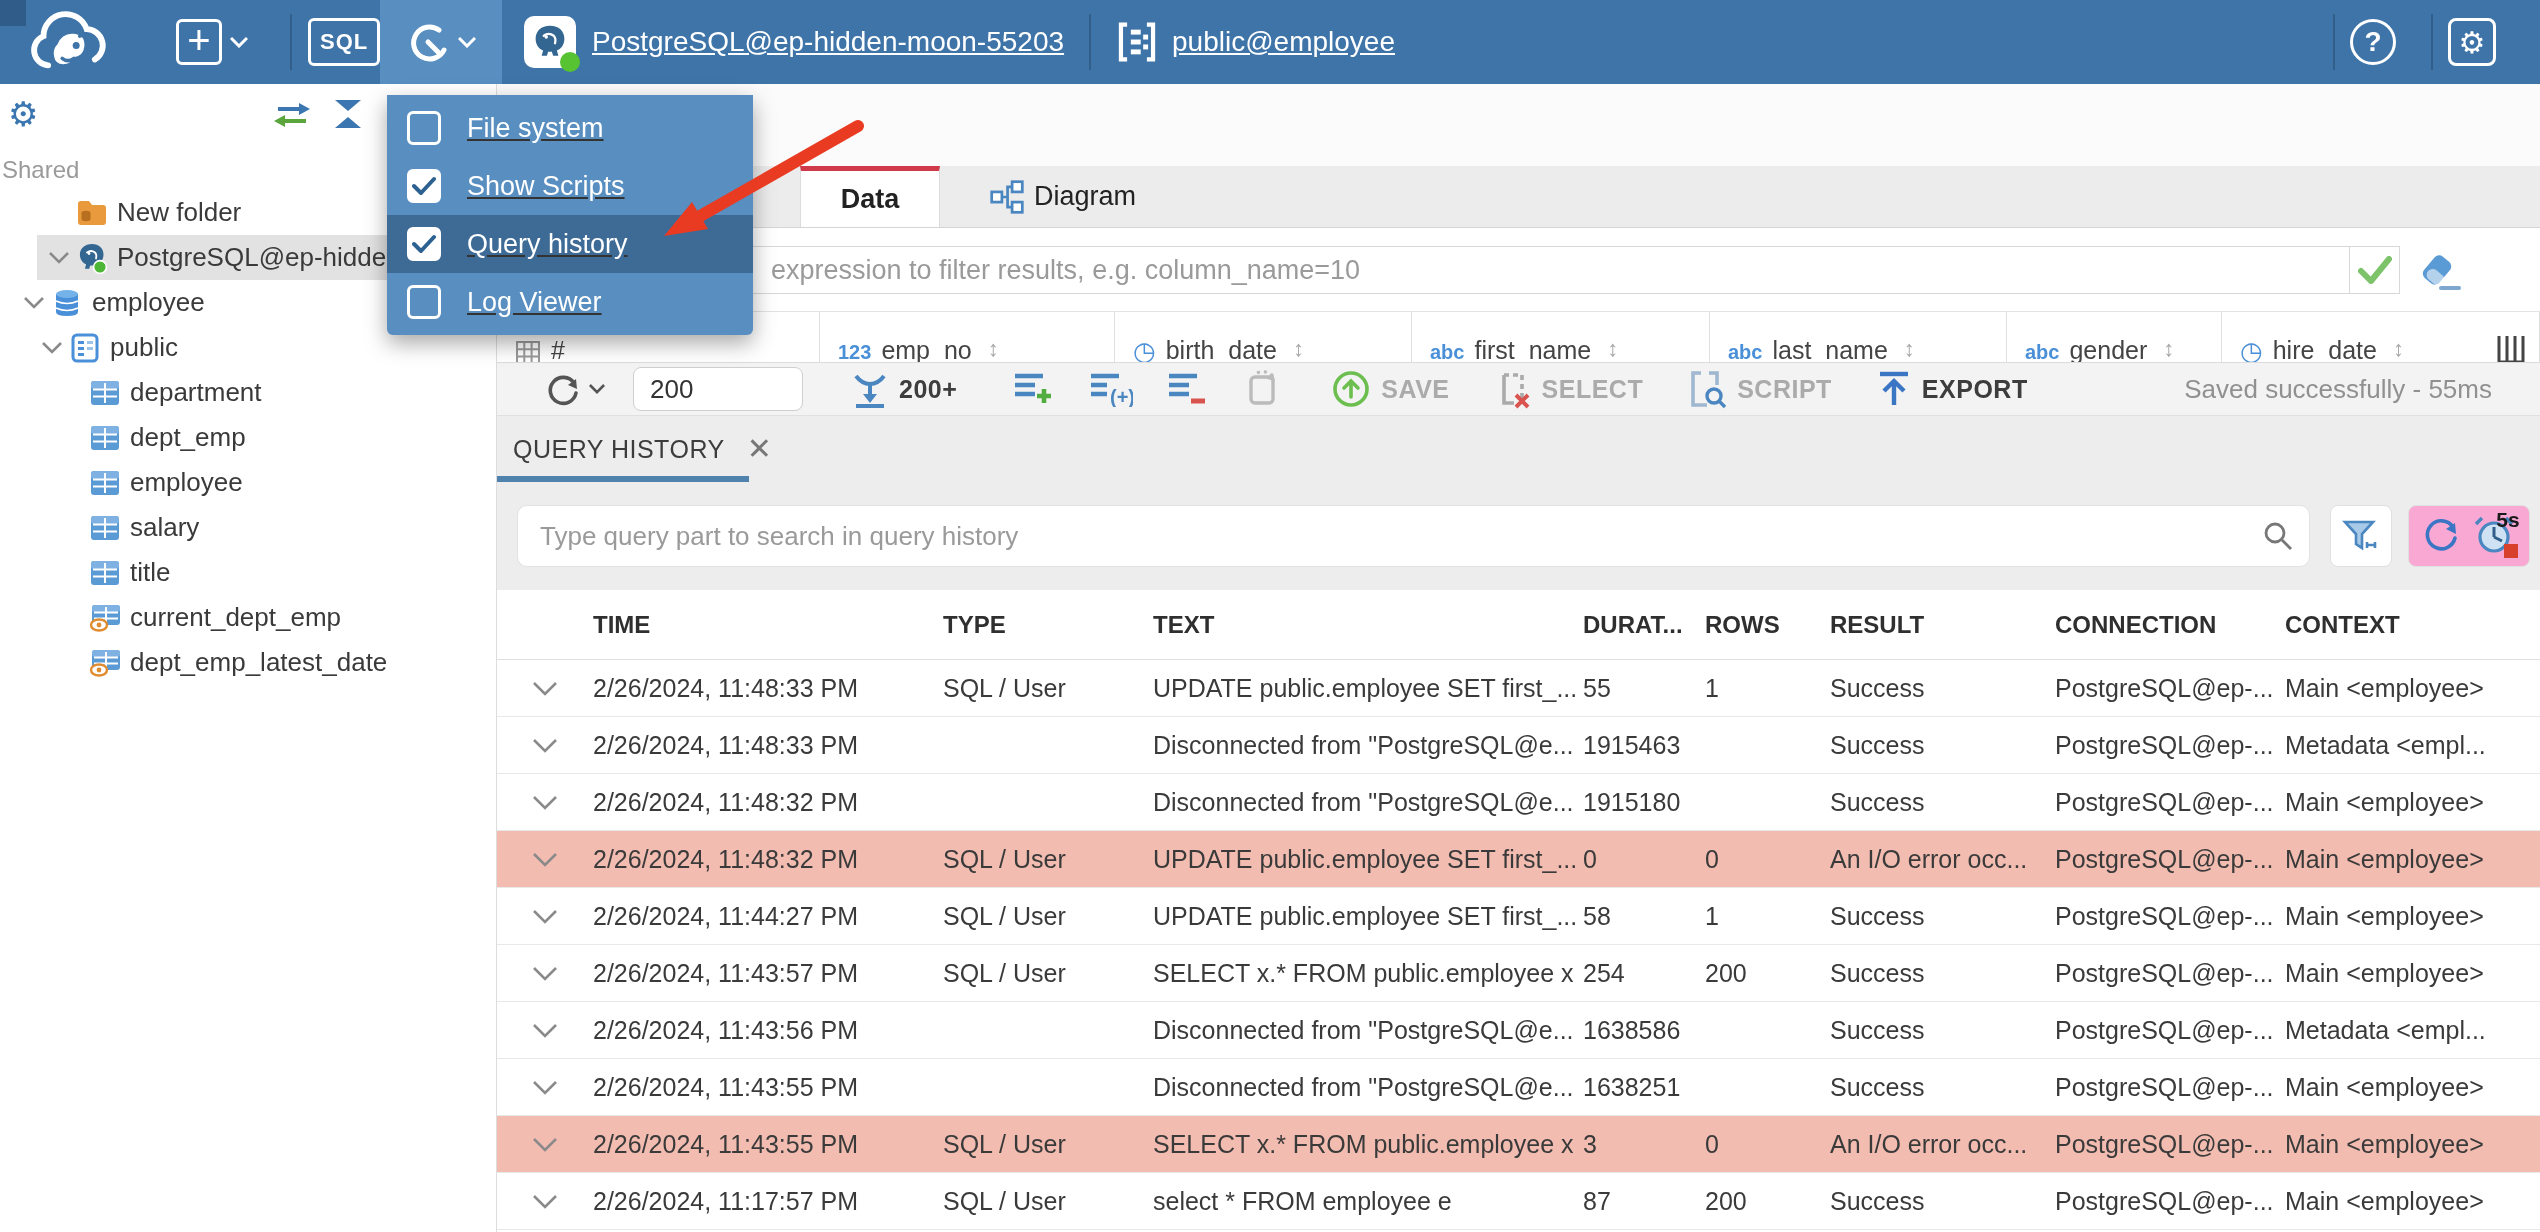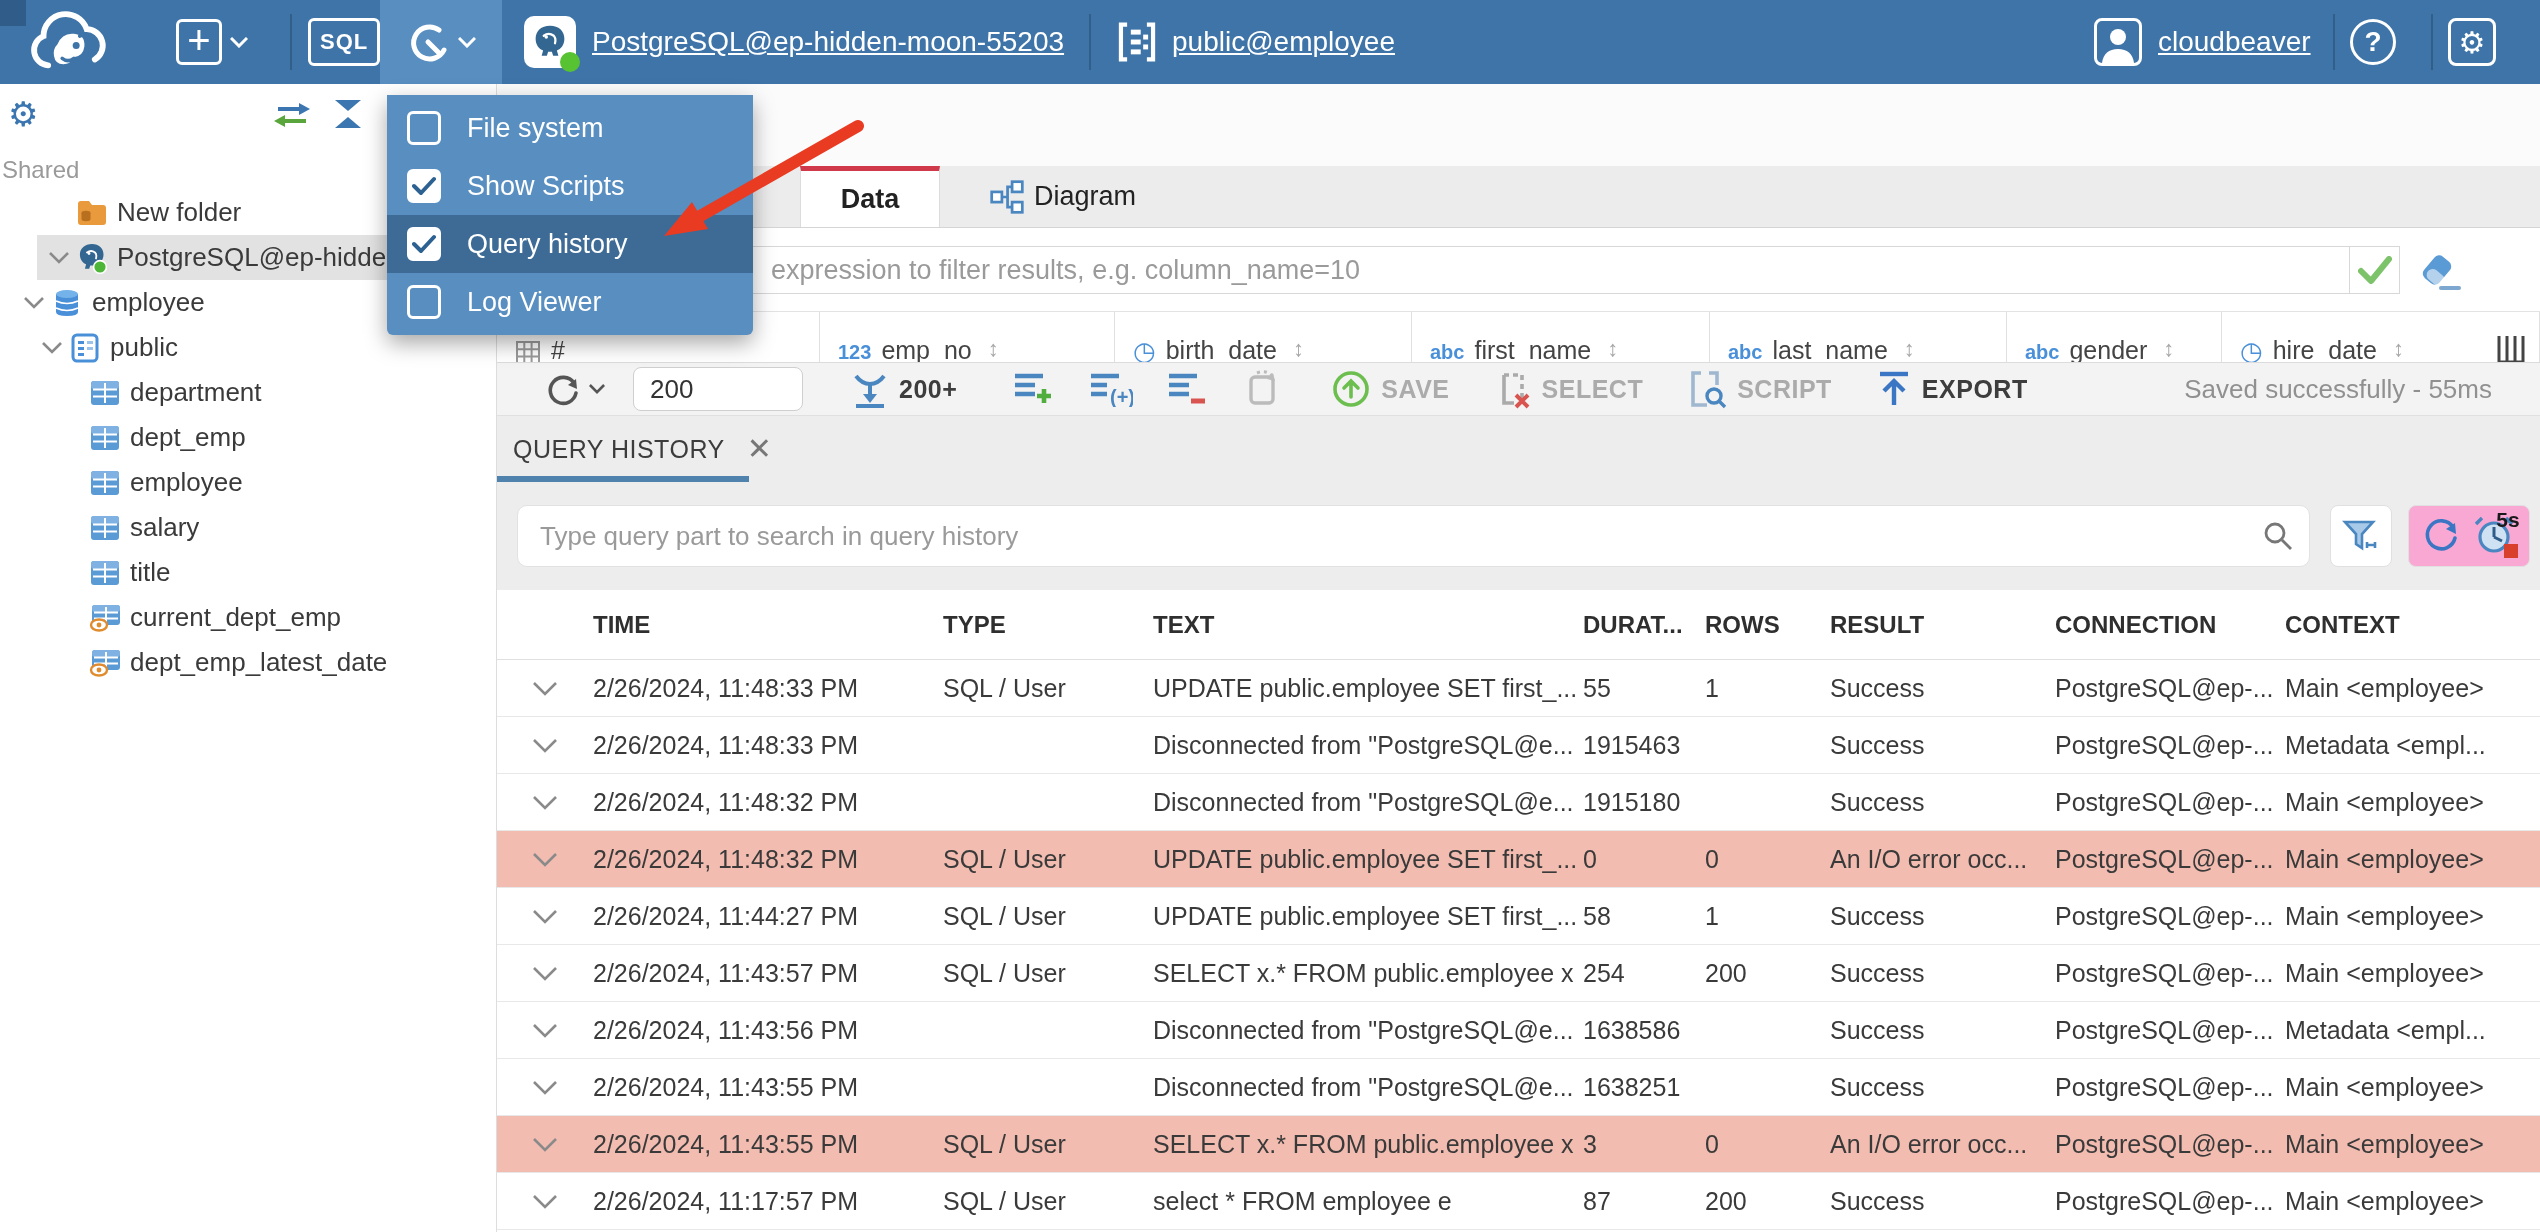--- a/index.html
+++ b/index.html
@@ -108,21 +108,21 @@
   .qh-table { flex:1; background:#fff; overflow:hidden; }
   .qh-grid { display:grid; grid-template-columns:96px 350px 210px 430px 122px 125px 225px 230px 1fr; align-items:center; }
   .qh-head { height:70px; border-bottom:1px solid #e0e0e0; }
   .qh-head span { font-size:24px; font-weight:700; color:#2f2f2f; white-space:nowrap; }
   .qh-row { height:57px; border-bottom:1px solid #e8e8e8; background:#fff; cursor:pointer; }
   .qh-row.error-row { background:#f2bcb0; }
   .qh-row span { font-size:25px; color:#3a3a3a; white-space:nowrap; overflow:hidden; }
   .c-chev { display:flex; justify-content:center; }
 
   
-  .tools-menu { position:absolute; left:387px; top:95px; width:366px; background:#588ec0; z-index:50; box-shadow:0 8px 22px rgba(0,0,0,0.35); border-radius:0 0 6px 6px; padding:4px 0; }
+  .tools-menu { position:absolute; left:387px; top:95px; width:366px; background:#588ec0; z-index:50; box-shadow:0 8px 22px rgba(0,0,0,0.35); border-radius:0 0 6px 6px; padding:4px 0;text-decoration:underline; }
   .menu-item { height:58px; display:flex; align-items:center; padding-left:20px; cursor:pointer; }
   .menu-item.highlighted { background:#3d6b96; }
   .mi-check { width:34px; height:34px; border-radius:6px; border:3px solid #fff; flex:0 0 34px; display:flex; align-items:center; justify-content:center; }
   .menu-item.checked .mi-check { background:#fff; border-color:#fff; }
   .mi-check svg { display:none; }
   .menu-item.checked .mi-check svg { display:block; }
   .mi-label { color:#fff; font-size:27px; margin-left:26px; }
 
   
   .red-arrow { position:absolute; left:600px; top:80px; z-index:60; pointer-events:none; }
@@ -189,29 +189,20 @@
         <rect x="12" y="7" width="8" height="4" fill="#fff"></rect>
           <rect x="22" y="7" width="4" height="4" fill="#fff" opacity="0"></rect>
         <rect x="12" y="15" width="8" height="4" fill="#fff"></rect>
         <rect x="12" y="23" width="8" height="4" fill="#fff"></rect>
         <rect x="22" y="11" width="4" height="4" fill="#fff"></rect>
         <rect x="22" y="19" width="4" height="4" fill="#fff"></rect>
       </svg>
       <span class="tb-label">public@employee</span>
     </div>
 
-    <div class="tb-item user-btn">
-      <span class="avatar-box">
-        <svg width="40" height="38" viewBox="0 0 40 38">
-          <circle cx="20" cy="12" r="8" fill="#fff"></circle>
-          <path d="M4 38 q2 -14 16 -14 q14 0 16 14 z" fill="#fff"></path>
-        </svg>
-      </span>
-      <span class="tb-label">cloudbeaver</span>
-    </div>
 
     <span class="tb-divider" style="left:2333px"></span>
 
     <div class="tb-item help-btn">
       <span class="help-circle">?</span>
     </div>
 
     <span class="tb-divider" style="left:2431px"></span>
 
     <div class="tb-item gear-btn">

